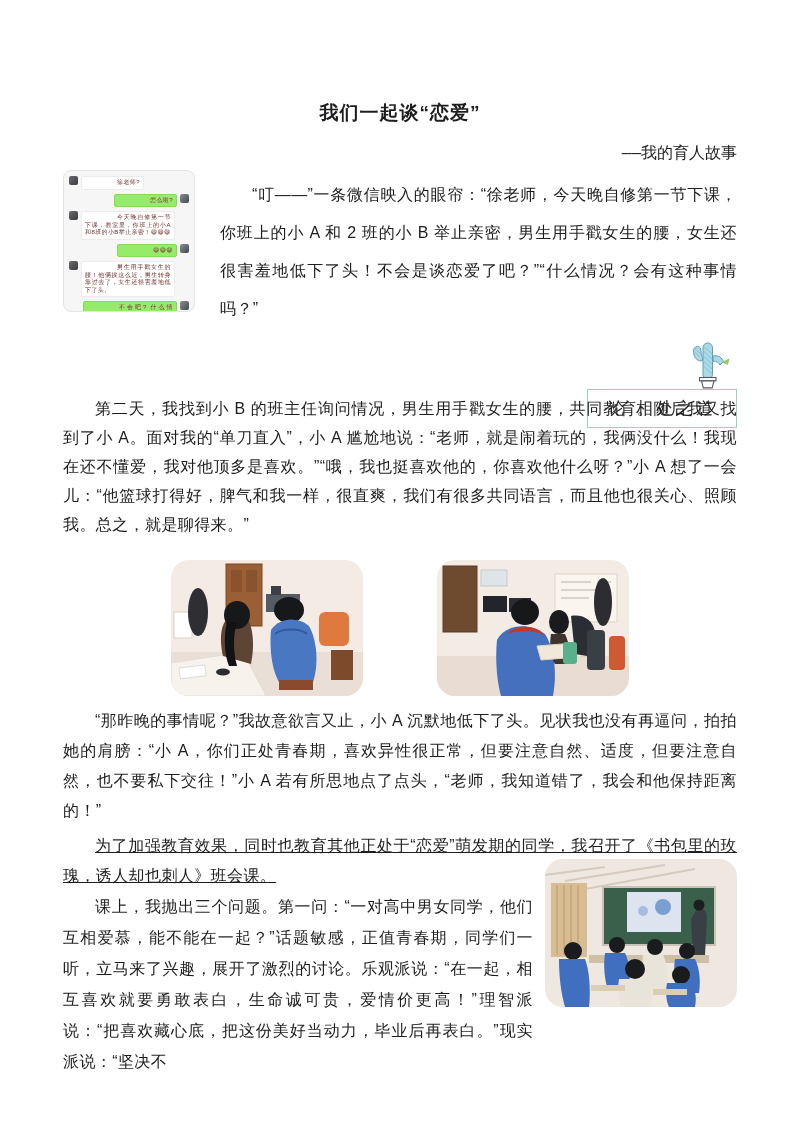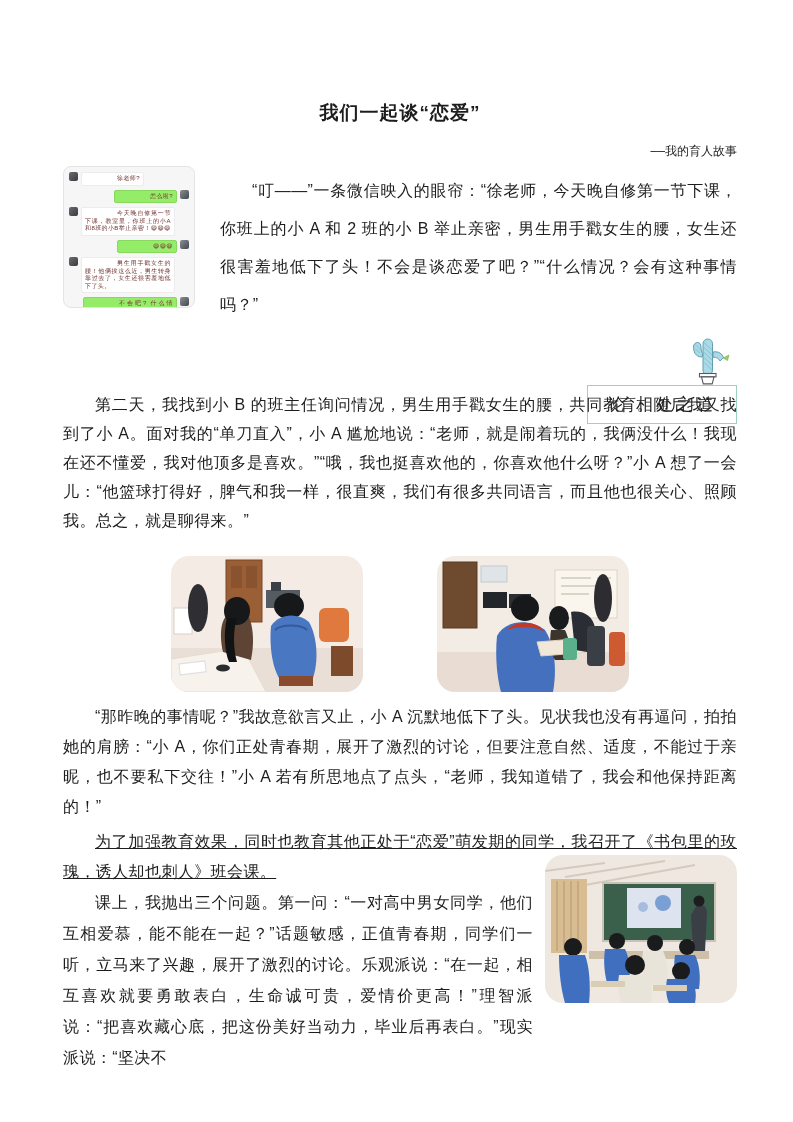--- a/index.html
+++ b/index.html
@@ -15,21 +15,21 @@
   }
   .doc-title{
     text-align:center;
     font-size:19px;
     letter-spacing:1px;
     font-weight:bold;
     margin:0;
   }
   .doc-subtitle{
     text-align:right;
-    font-size:12px;
+    font-size:16px;
     margin-top:17px;
     font-family:Liberation Mono, monospace;
   }
   p.body-par{
     font-size:16px;
     line-height:29px;
     text-align:justify;
     text-indent:2em;
     margin:0;
     letter-spacing:0.4px;
@@ -210,21 +210,21 @@
       <ellipse cx="122" cy="62" rx="10" ry="12" fill="#1a1b1d"></ellipse>
       <path d="M114 74 C112 86 114 98 118 104 L132 104 C134 94 132 82 128 74 Z" fill="#3d342e"></path>
       <path d="M100 86 L150 82 L154 96 L104 100 Z" fill="#f1e8da" stroke="#ddd2c0"></path>
       <path d="M134 56 C146 54 156 60 158 72 L150 96 L138 94 Z" fill="#2a2d33"></path>
       <rect x="150" y="70" width="18" height="40" rx="4" fill="#3a3e45"></rect>
       <rect x="126" y="82" width="14" height="22" rx="3" fill="#59b08a"></rect>
       <rect x="172" y="76" width="16" height="34" rx="4" fill="#cd5a30"></rect>
     </svg>
   </div>
 
-  <p class="body-par par-3">“那昨晚的事情呢？”我故意欲言又止，小 A 沉默地低下了头。见状我也没有再逼问，拍拍她的肩膀：“小 A，你们正处青春期，展开了激烈的讨论，但要注意自然、适度，不能过于亲昵，也不要私下交往！”小 A 若有所思地点了点头，“老师，我知道错了，我会和他保持距离的！”</p>
+  <p class="body-par par-3">“那昨晚的事情呢？”我故意欲言又止，小 A 沉默地低下了头。见状我也没有再逼问，拍拍她的肩膀：“小 A，你们正处青春期，喜欢异性很正常，但要注意自然、适度，但要注意自然，也不要私下交往！”小 A 若有所思地点了点头，“老师，我知道错了，我会和他保持距离的！”</p>
 
 
   <p class="body-par par-4">为了加强教育效果，同时也教育其他正处于“恋爱”萌发期的同学，我召开了《书包里的玫瑰，诱人却也刺人》班会课。</p>
 
   <p class="body-par par-5">
     <span class="photo-classroom-wrap">
       <svg class="photo" width="192" height="148" viewBox="0 0 192 148">
         <rect width="192" height="148" fill="#efe8e1"></rect>
         <path stroke="#d5cabe" stroke-width="2" fill="none" d="M20 22 L120 6 M40 30 L150 10 M0 16 L60 8"></path>
         <rect x="6" y="24" width="36" height="74" fill="#d8bd93"></rect>

